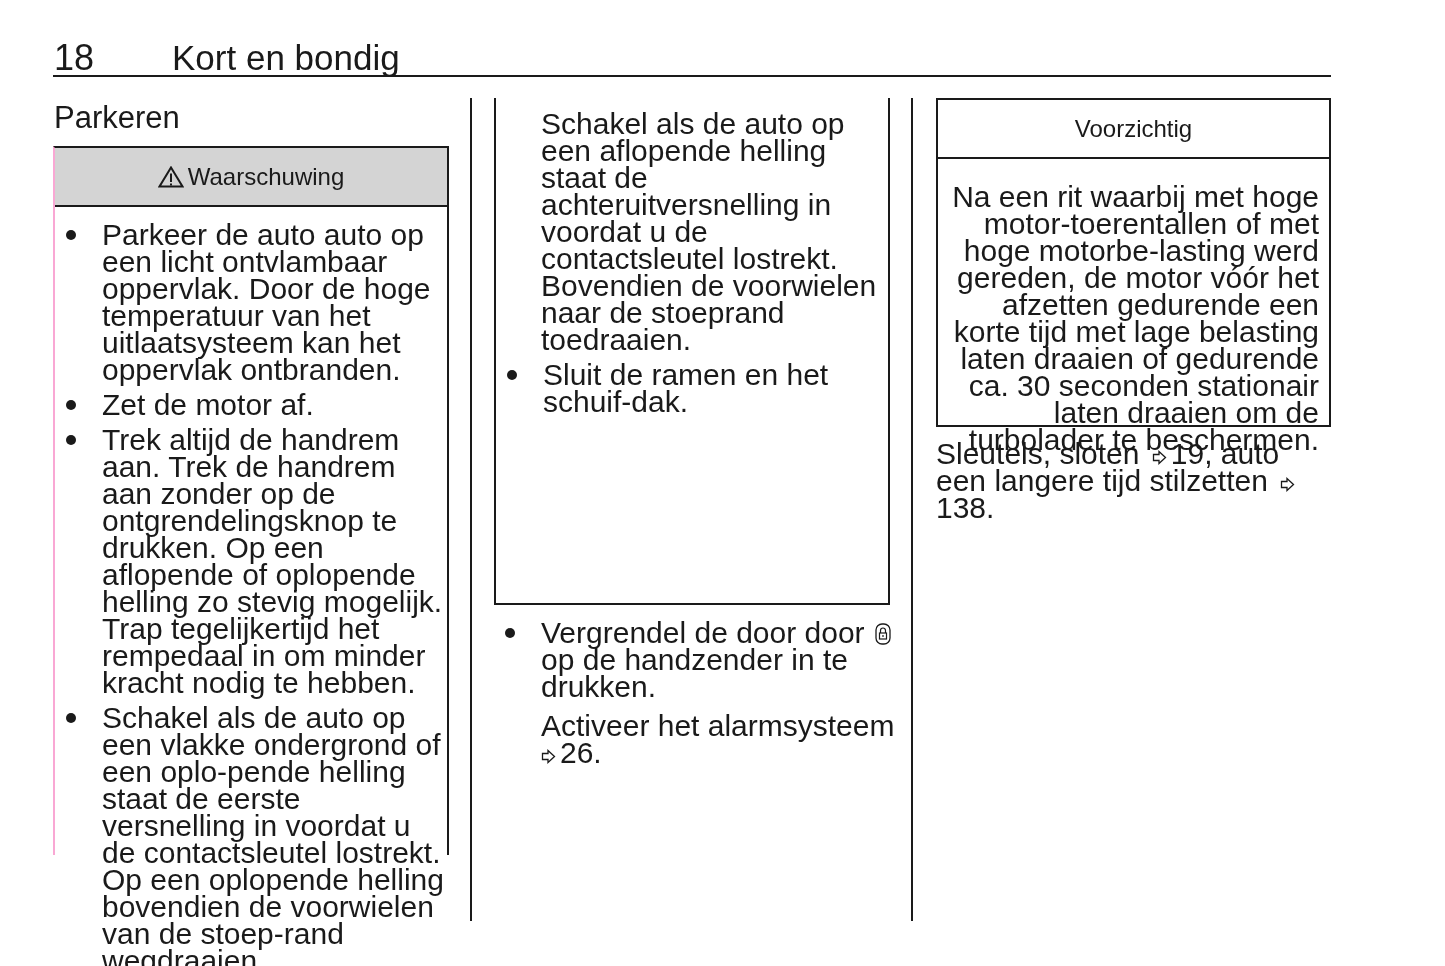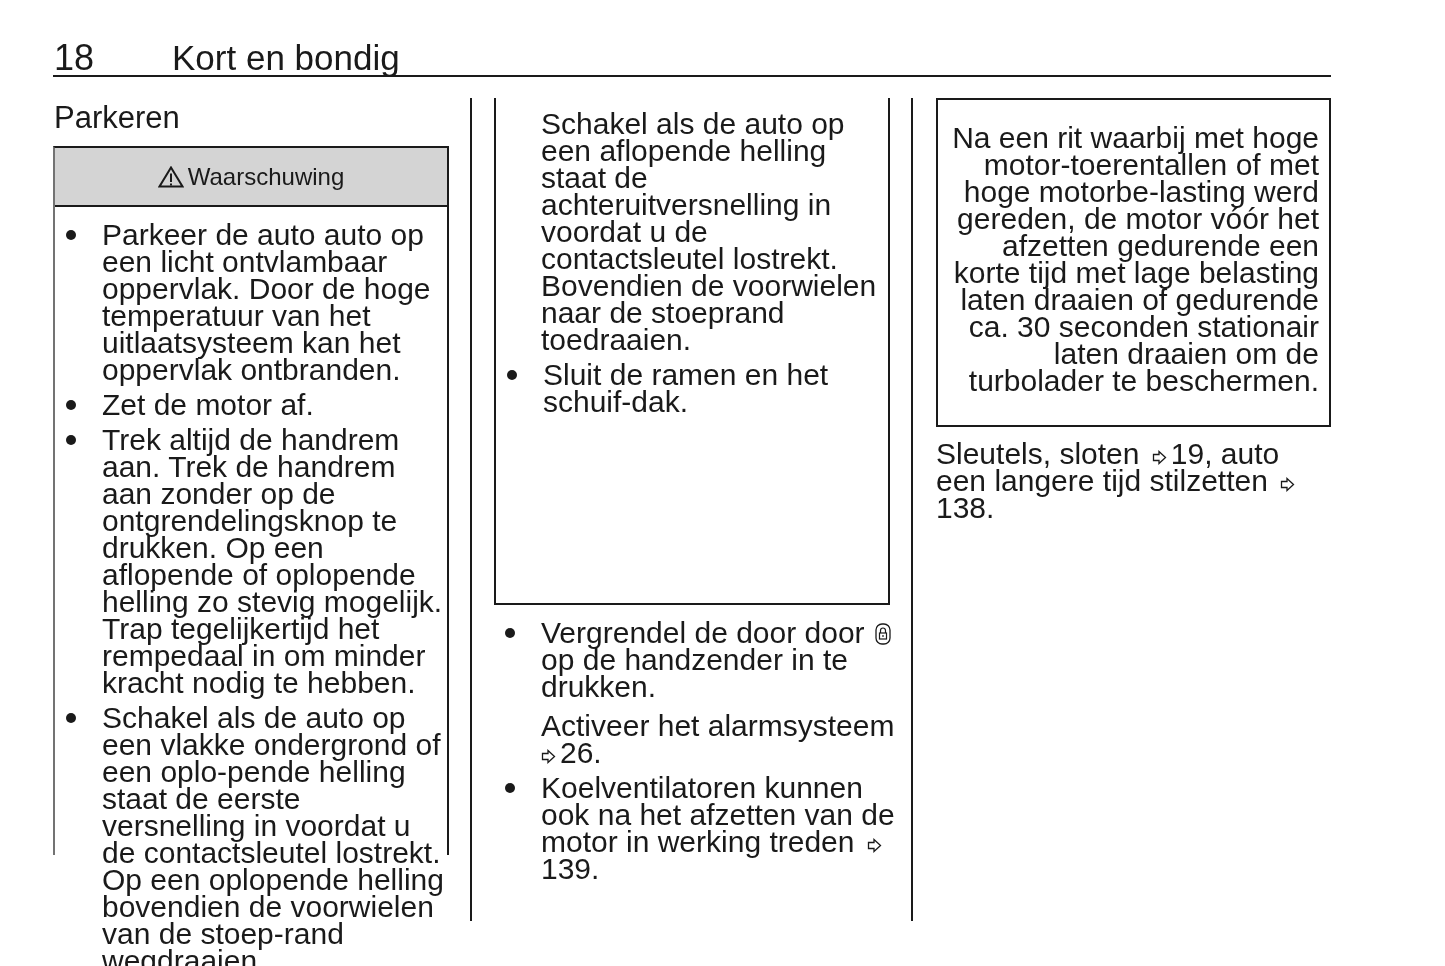--- a/index.html
+++ b/index.html
@@ -22,21 +22,21 @@
   .list { list-style: none; margin: 0; padding: 0; }
   .list li { position: relative; padding-left: 45px; margin-bottom: 8px; }
   .bullet {
     position: absolute; left: 9px; top: 9px; width: 10px; height: 10px;
     border-radius: 50%; background: #1a1a1a;
   }
 
   
   .warn-box {
     left: 53px; top: 146px; width: 392px; height: 707px;
-    border-left: 2px solid #737373; border-right: 2px solid #1a1a1a; border-top: 2px solid #1a1a1a;
+    border-left: 2px solid #f9a8d4; border-right: 2px solid #1a1a1a; border-top: 2px solid #1a1a1a;
   }
   .warn-head {
     height: 57px; background: #d4d4d4; border-bottom: 2px solid #1a1a1a;
     display: flex; align-items: center; justify-content: center;
     font-size: 24px;
   }
   .warn-head svg { margin-right: 4px; }
   .warn-body { padding: 14px 0 0 2px; }
 
   
@@ -116,31 +116,25 @@
         <line x1="8" y1="12" x2="8" y2="14" stroke="#1a1a1a" stroke-width="1.2"></line>
       </svg>
       <span>op de handzender in te drukken.</span>
       <div style="margin-top:12px;">
         <span>Activeer het alarmsysteem</span><br>
         <svg class="ref-icon" width="15" height="15" viewBox="0 0 15 15">
           <path d="M1.5 4.5 H7 V1.5 L13.5 7.5 L7 13.5 V10.5 H1.5 Z" fill="none" stroke="#1a1a1a" stroke-width="1.3" stroke-linejoin="miter"></path>
         </svg><span>26.</span>
       </div>
     </li>
-    <li>
-      <span class="bullet"></span>
-      <span>Koelventilatoren kunnen ook na het afzetten van de motor in werking treden</span>
-      <svg class="ref-icon" width="15" height="15" viewBox="0 0 15 15" style="margin-left:4px;">
-        <path d="M1.5 4.5 H7 V1.5 L13.5 7.5 L7 13.5 V10.5 H1.5 Z" fill="none" stroke="#1a1a1a" stroke-width="1.3"></path>
-      </svg><span>139.</span>
-    </li>
   </ul>
 </div>
 
 <div class="abs caution-box">
+  <div class="caution-head">Voorzichtig</div>
   <div class="caution-body txt">Na een rit waarbij met hoge motor-toerentallen of met hoge motorbe-lasting werd gereden, de motor vóór het afzetten gedurende een korte tijd met lage belasting laten draaien of gedurende ca. 30 seconden stationair laten draaien om de turbolader te beschermen.</div>
 </div>
 
 <div class="abs col3-foot txt">
   <span>Sleutels, sloten</span>
   <svg class="ref-icon" width="15" height="15" viewBox="0 0 15 15" style="margin-left:4px;">
     <path d="M1.5 4.5 H7 V1.5 L13.5 7.5 L7 13.5 V10.5 H1.5 Z" fill="none" stroke="#1a1a1a" stroke-width="1.3"></path>
   </svg><span>19, auto een langere tijd stilzetten</span>
   <svg class="ref-icon" width="15" height="15" viewBox="0 0 15 15" style="margin-left:4px;">
     <path d="M1.5 4.5 H7 V1.5 L13.5 7.5 L7 13.5 V10.5 H1.5 Z" fill="none" stroke="#1a1a1a" stroke-width="1.3"></path>

